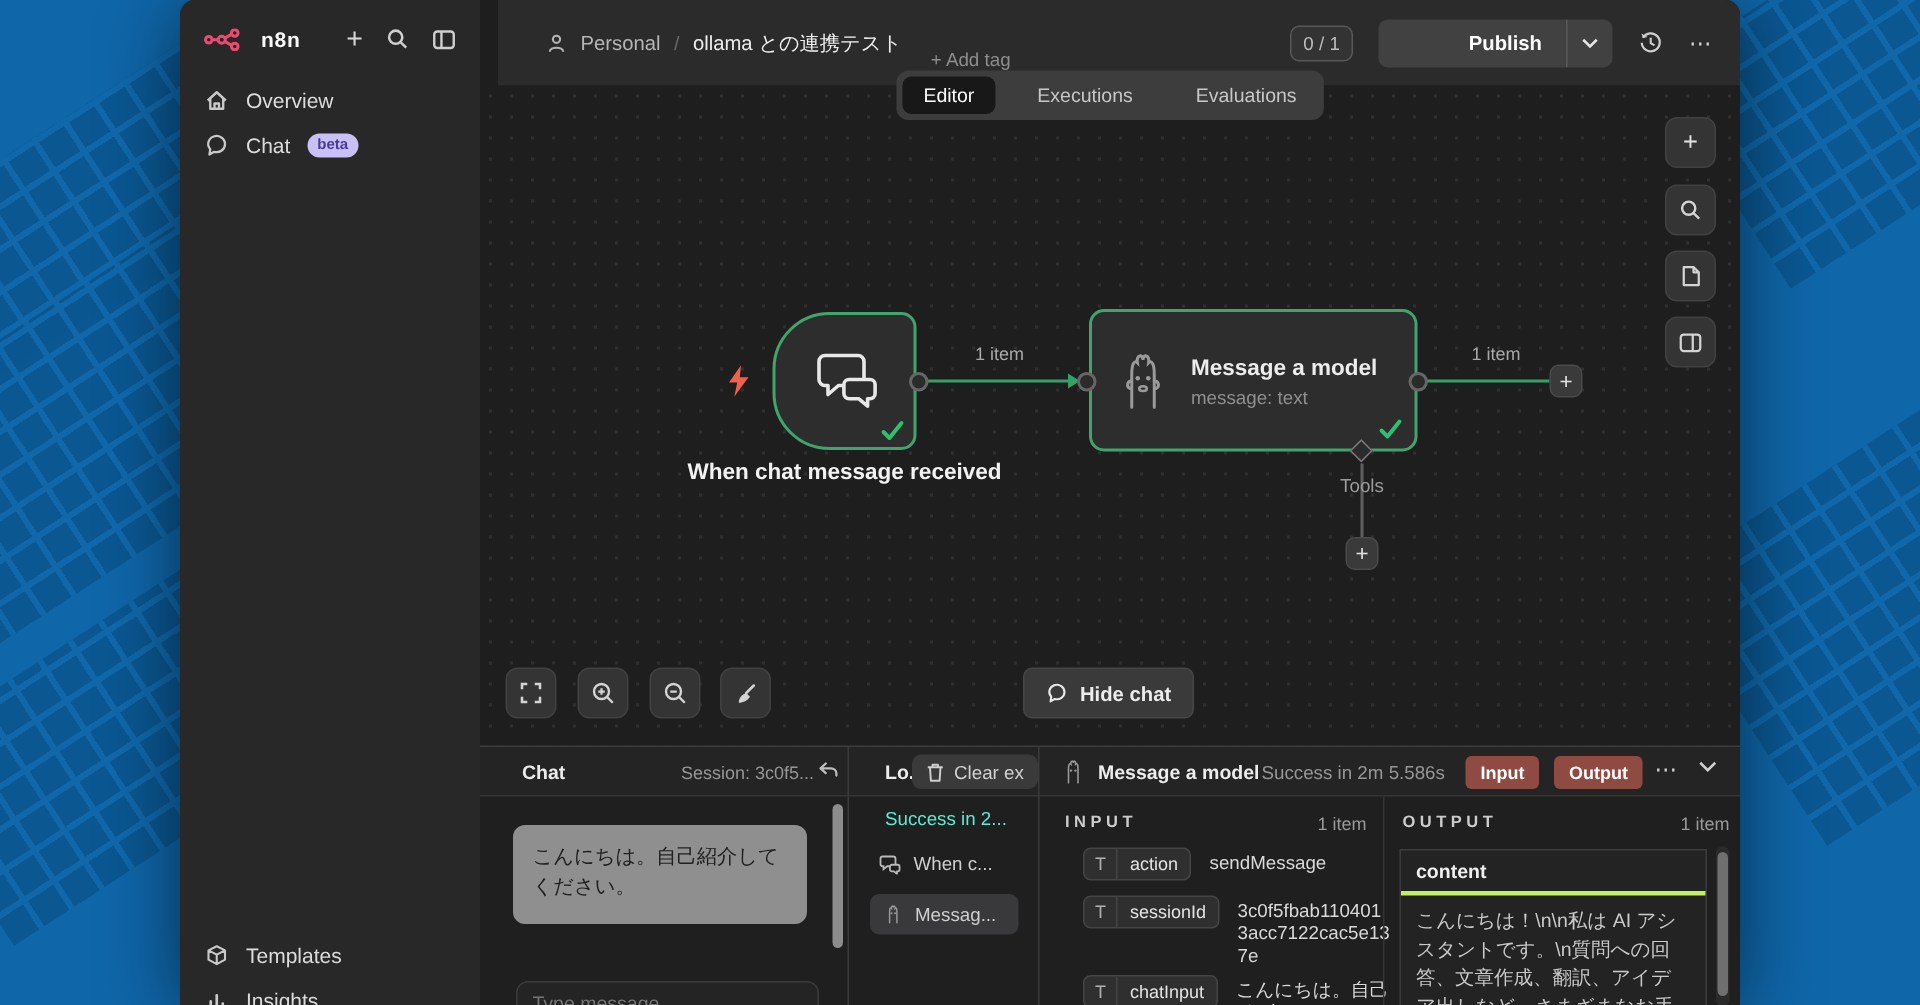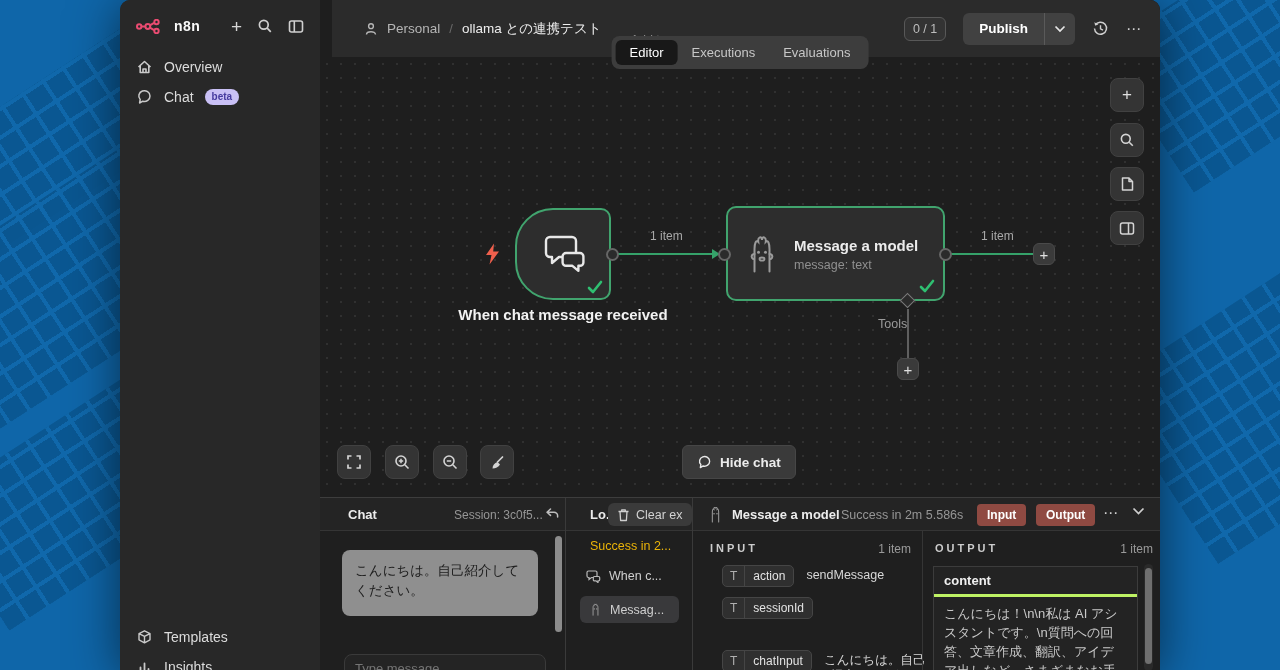--- a/index.html
+++ b/index.html
@@ -41,31 +41,31 @@
     display:flex; align-items:center; padding:0 30px 0 32px; }
   .crumb { display:flex; align-items:center; gap:9px; }
   .crumb .proj { color:#b5b5b5; font-size:13.5px; }
   .crumb .sep { color:#6a6a6a; }
   .crumb .wfname { color:#ededed; font-size:13.5px; }
   .crumb .addtag { color:#8d8d8d; font-size:12.5px; margin-left:10px; cursor:pointer;margin-top:22px; }
   #topbar-right { margin-left:auto; display:flex; align-items:center; gap:17px; }
   .counter-badge { border:1px solid #585858; border-radius:6px; color:#bdbdbd;
     font-size:12.5px; padding:4px 8px; background:#333; }
   .publish-split { display:flex; align-items:stretch; background:#414141; border-radius:6px;
-    height:32px; overflow:hidden; cursor:pointer; }
+    height:32px; overflow:hidden; cursor:pointer;padding-left:44px; }
   .publish-main { padding:0 16px; display:flex; align-items:center; color:#fff;
     font-size:13.5px; font-weight:600; }
   .publish-div { width:1px; background:#5a5a5a; }
   .publish-chev { width:30px; display:flex; align-items:center; justify-content:center; }
   .icon-btn-plain { cursor:pointer; display:flex; align-items:center; color:#cfcfcf; }
   .dots { font-size:15px; letter-spacing:1px; color:#cfcfcf; cursor:pointer; }
 
   
-  #tabbar { position:absolute; top:36px; left:420px; transform:translateX(-50%);
-    background:#3d3d3d; border-radius:8px; padding:4px; display:flex; gap:0; z-index:30;justify-content:space-between; }
+  #tabbar { position:absolute; top:47px; left:420px; transform:translateX(-50%);
+    background:#3d3d3d; border-radius:8px; padding:4px; display:flex; gap:14px; z-index:30;justify-content:space-between; }
   .tab { padding:5px 14px; border-radius:6px; font-size:13px; color:#c7c7c7; cursor:pointer; }
   .tab.active { background:#181818; color:#fff; }
 
   
   #canvas { position:absolute; left:0; top:57px; width:840px; height:440px; background:#1e1e1e;
     background-image:radial-gradient(circle,#303030 1.1px,transparent 1.3px);
     background-size:14px 14px; overflow:hidden; }
 
   .node { position:absolute; background:#2d2d2d; border:2px solid #41a46e; cursor:pointer; }
   #trigger-node { left:195px; top:151px; width:96px; height:92px; border-radius:38px 10px 10px 38px; }
@@ -81,21 +81,21 @@
     background:#2b2b2b; border:2px solid #666; z-index:5; }
   .conn { position:absolute; height:2px; background:#35a169; }
   .conn-label { position:absolute; color:#a9a9a9; font-size:12px; }
   .arrow { position:absolute; width:0; height:0; border-top:5px solid transparent;
     border-bottom:5px solid transparent; border-left:8px solid #35a169; }
   .mini-plus { position:absolute; width:22px; height:22px; background:#3a3a3a;
     border:1px solid #4a4a4a; border-radius:6px; color:#e0e0e0; display:flex;
     align-items:center; justify-content:center; font-size:15px; cursor:pointer; }
   #tools-diamond { position:absolute; left:582px; top:238px; width:11px; height:11px;
     background:#2b2b2b; border:1.5px solid #7a7a7a; transform:rotate(45deg); }
-  #tools-label { position:absolute; left:558px; top:260px; width:60px; text-align:left;
+  #tools-label { position:absolute; left:558px; top:260px; width:60px; text-align:center;
     color:#9b9b9b; font-size:12.5px; }
   #tools-line { position:absolute; left:587px; top:252px; width:1.5px; height:50px; background:#5f5f5f; }
 
   .ctl-btn { position:absolute; width:34px; height:34px; background:#343434;
     border:1px solid #414141; border-radius:8px; display:flex; align-items:center;
     justify-content:center; cursor:pointer; }
   #hide-chat { position:absolute; left:362px; top:388px; height:34px; padding:0 14px;
     background:#3a3a3a; border:1px solid #464646; border-radius:6px; display:flex;
     align-items:center; gap:8px; color:#ececec; font-size:13.5px; font-weight:600; cursor:pointer; }
 
@@ -118,21 +118,21 @@
   #chat-input { left:24px; top:156px; width:202px; height:28px; background:#242424;
     border:1px solid #3a3a3a; border-radius:8px; color:#cfcfcf; font-size:13px;
     padding:0 10px; outline:none; font-family:inherit; }
   #chat-input::placeholder { color:#757575; }
 
   
   #logs-title { left:270px; top:9px; }
   #logs-clear { position:absolute; left:288px; top:5px; height:23px; background:#3a3a3a;
     border-radius:6px; display:flex; align-items:center; gap:6px; padding:0 9px;
     color:#d2d2d2; font-size:12.5px; white-space:nowrap; overflow:hidden; width:84px; cursor:pointer; }
-  #logs-status { left:270px; top:41px; font-size:12.5px; color:#eab308; }
+  #logs-status { left:270px; top:41px; font-size:12.5px; color:#5eead4; }
   .log-item { position:absolute; display:flex; align-items:center; gap:8px;
     color:#cfcfcf; font-size:12.5px; cursor:pointer; }
   #log-item-1 { left:266px; top:71px; }
   #log-item-2 { left:260px; top:98px; background:#39393b; border-radius:6px;
     padding:6px 9px; width:99px; }
 
   
   #detail-llama { left:387px; top:7px; }
   #detail-title { left:412px; top:9px; white-space:nowrap; }
   #detail-status { left:521px; top:10px; font-size:12.5px; white-space:nowrap; }
@@ -450,20 +450,21 @@
           <span class="t">T</span>
           <span class="n">action</span>
         </span>
         <span class="field-val">sendMessage</span>
       </div>
       <div class="field-row" style="left:402px;top:99px;">
         <span class="pill">
           <span class="t">T</span>
           <span class="n">sessionId</span>
         </span>
+        <span class="field-val">3c0f5fbab1104013acc7122cac5e137e</span>
       </div>
       <div class="field-row" style="left:402px;top:152px;">
         <span class="pill">
           <span class="t">T</span>
           <span class="n">chatInput</span>
         </span>
         <span class="field-val" style="text-align:center;">こんにちは。自己紹介してください。</span>
       </div>
 
       <div id="out-divider"></div>

